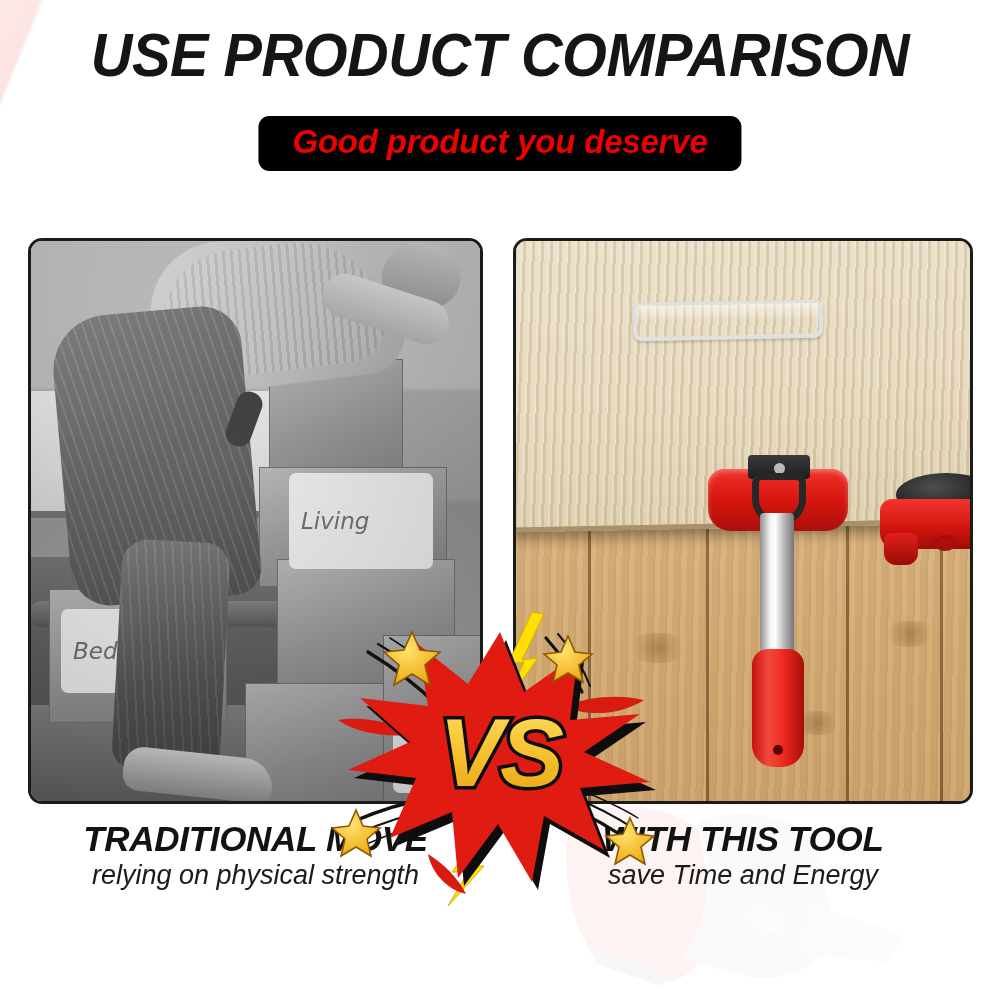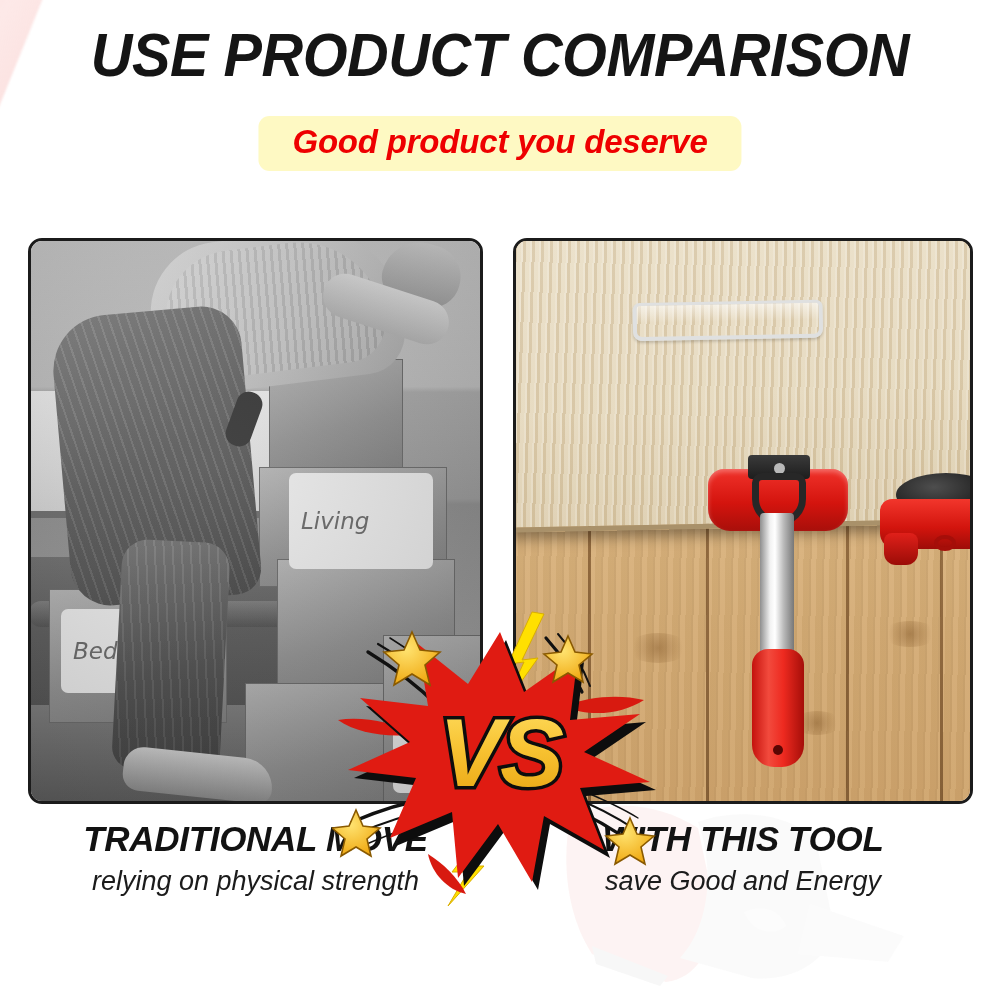--- a/index.html
+++ b/index.html
@@ -73,21 +73,21 @@
     transform: scaleX(0.93);
     white-space: nowrap;
   }
   .subtitle-badge {
     position: absolute;
     left: 50%;
     transform: translateX(-50%);
     top: 116px;
     padding: 8px 34px 11px;
     border-radius: 11px;
-    background: #fef9c3;
+    background: #000000;
     color: #ee0000;
     font-size: 33px;
     font-weight: 700;
     font-style: italic;
     line-height: 1.08;
     white-space: nowrap;
     letter-spacing: -0.2px;
   }
 
   
@@ -355,21 +355,21 @@
   .cap-title {
     font-size: 35px;
     font-weight: 700;
     font-style: italic;
     color: #121212;
     line-height: 1.18;
     letter-spacing: -0.3px;
     white-space: nowrap;
   }
   .cap-sub {
-    margin-top: 6px;
+    margin-top: 0;
     font-size: 27px;
     font-style: italic;
     color: #1b1b1b;
     line-height: 1.22;
     white-space: nowrap;
   }
 </style>
 </head>
 <body>
 
@@ -529,15 +529,15 @@
   </div>
 </div>
 
 <div class="captions">
   <div class="caption-col left">
     <div class="cap-title">TRADITIONAL MOVE</div>
     <div class="cap-sub">relying on physical strength</div>
   </div>
   <div class="caption-col right">
     <div class="cap-title">WITH THIS TOOL</div>
-    <div class="cap-sub">save Good and Energy</div>
+    <div class="cap-sub">save Time and Energy</div>
   </div>
 </div>
 
 </body></html>

